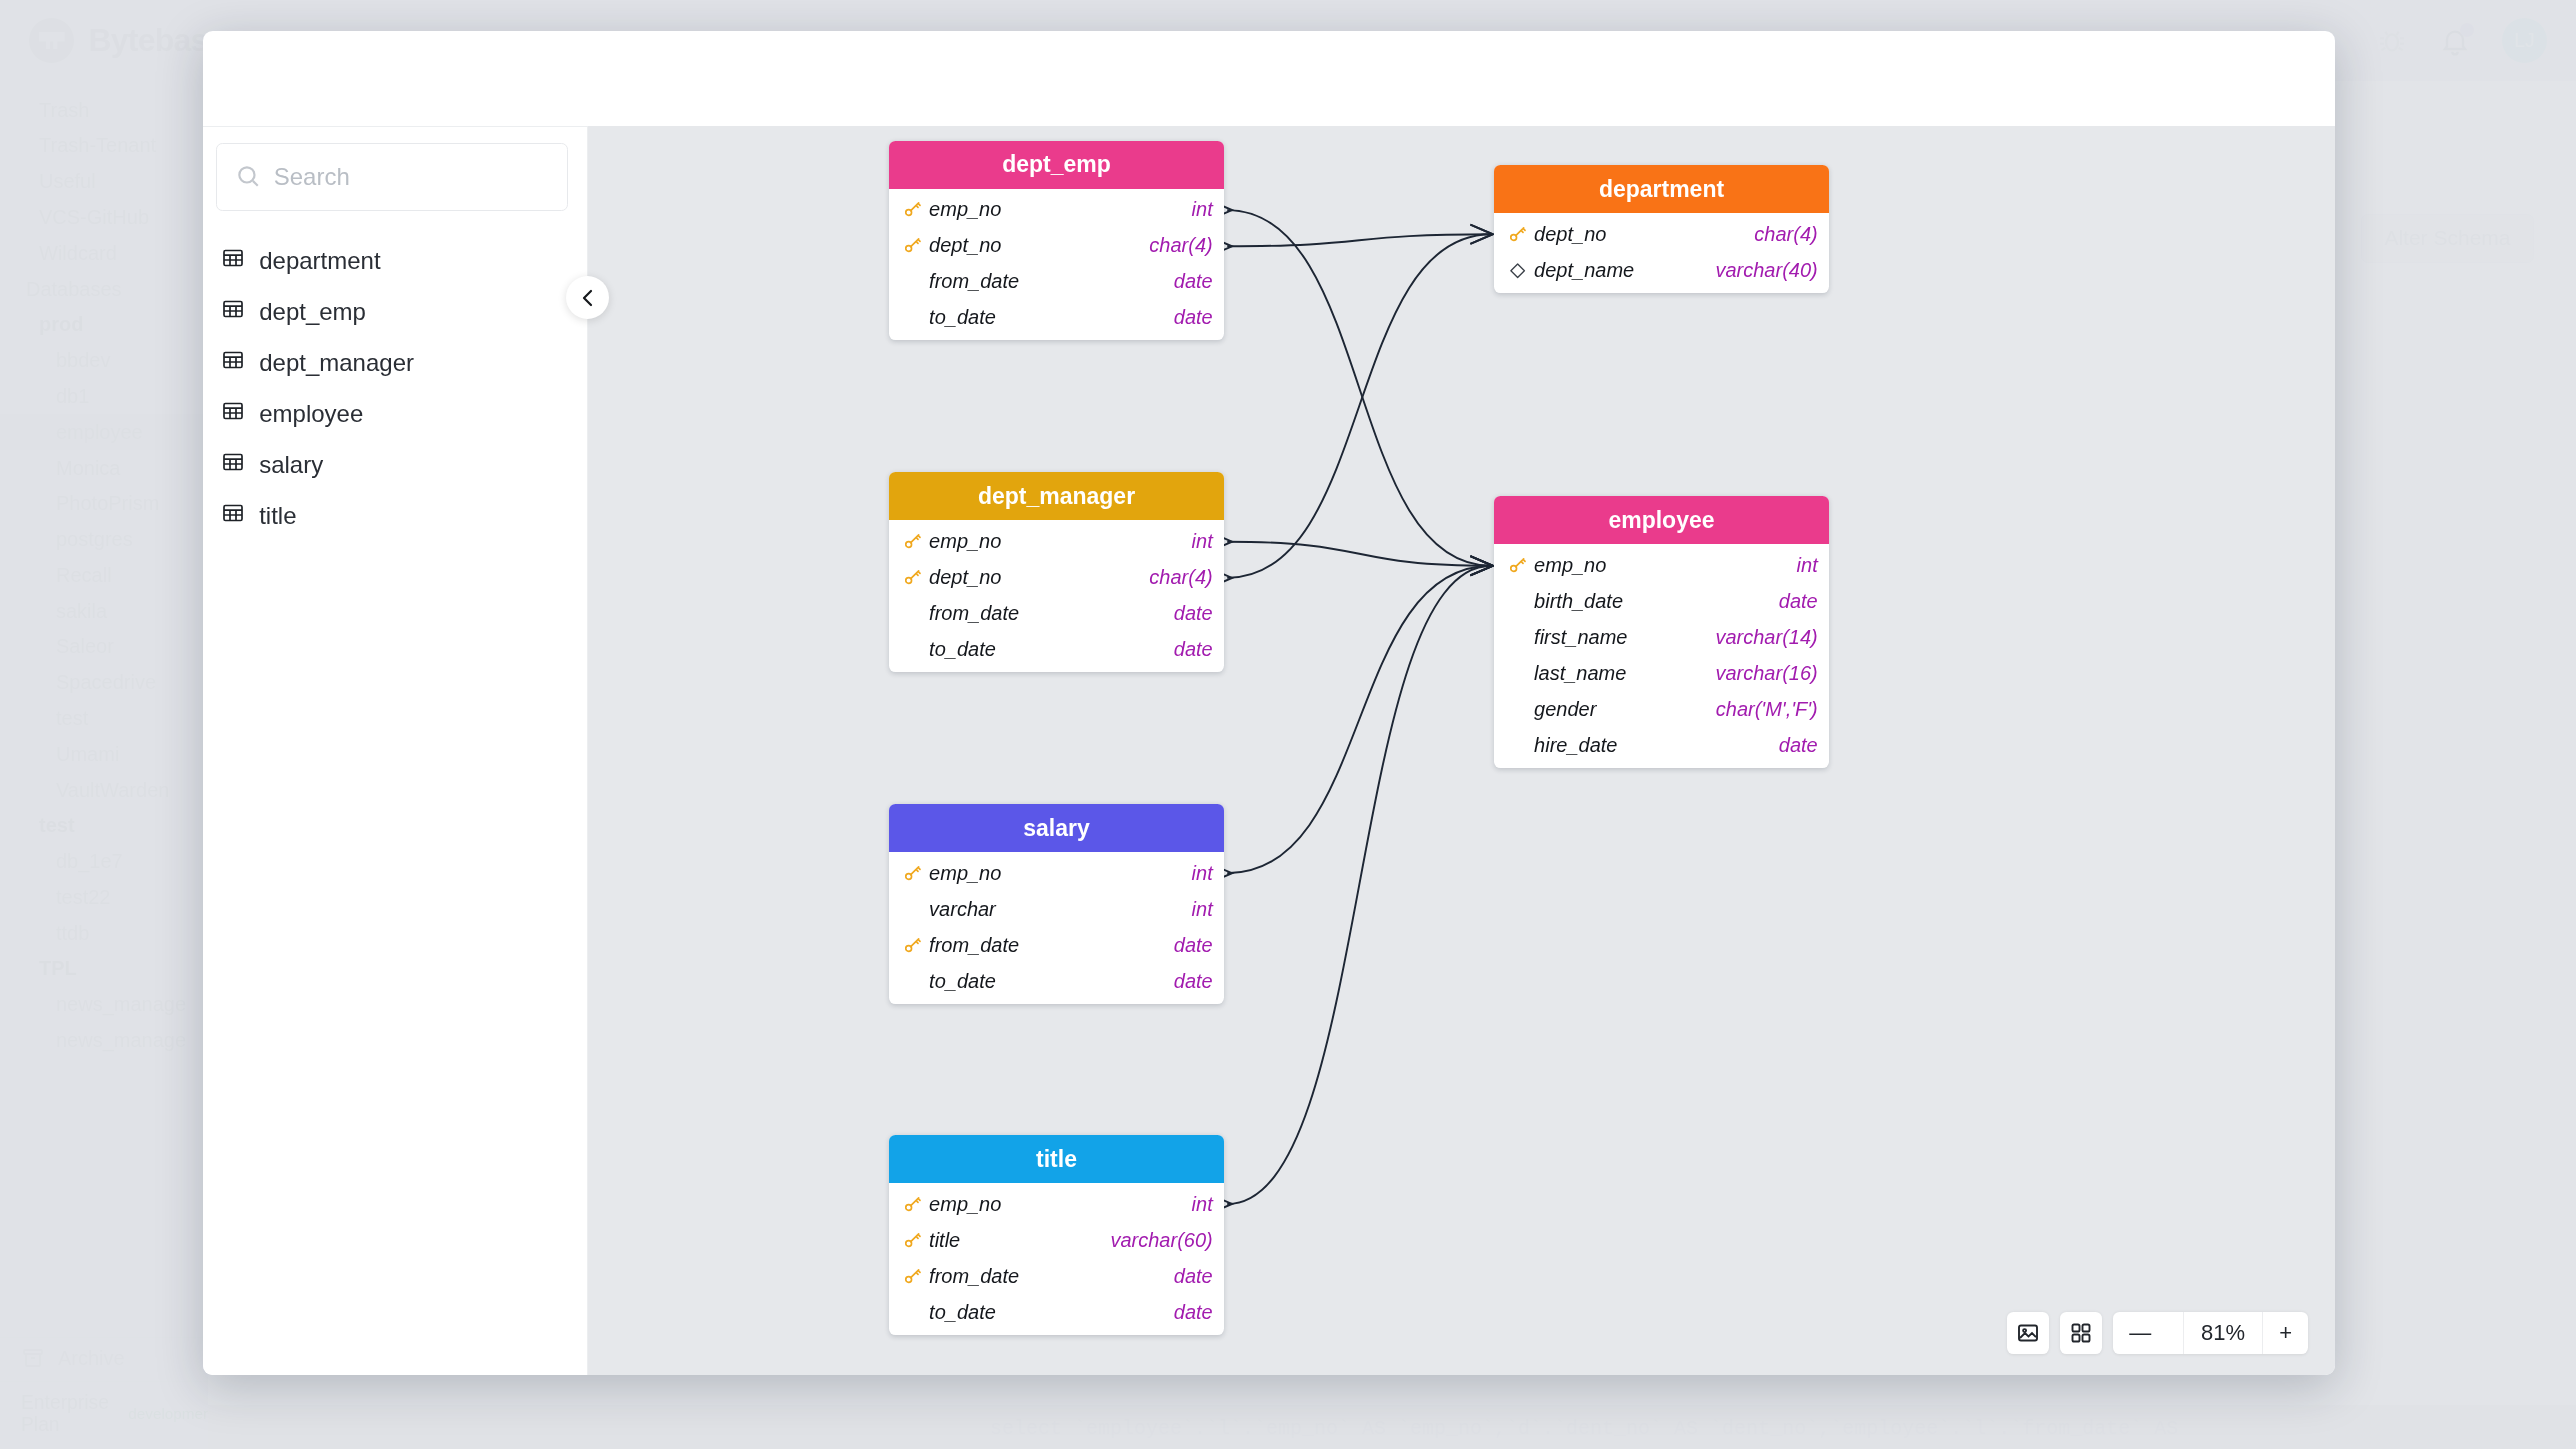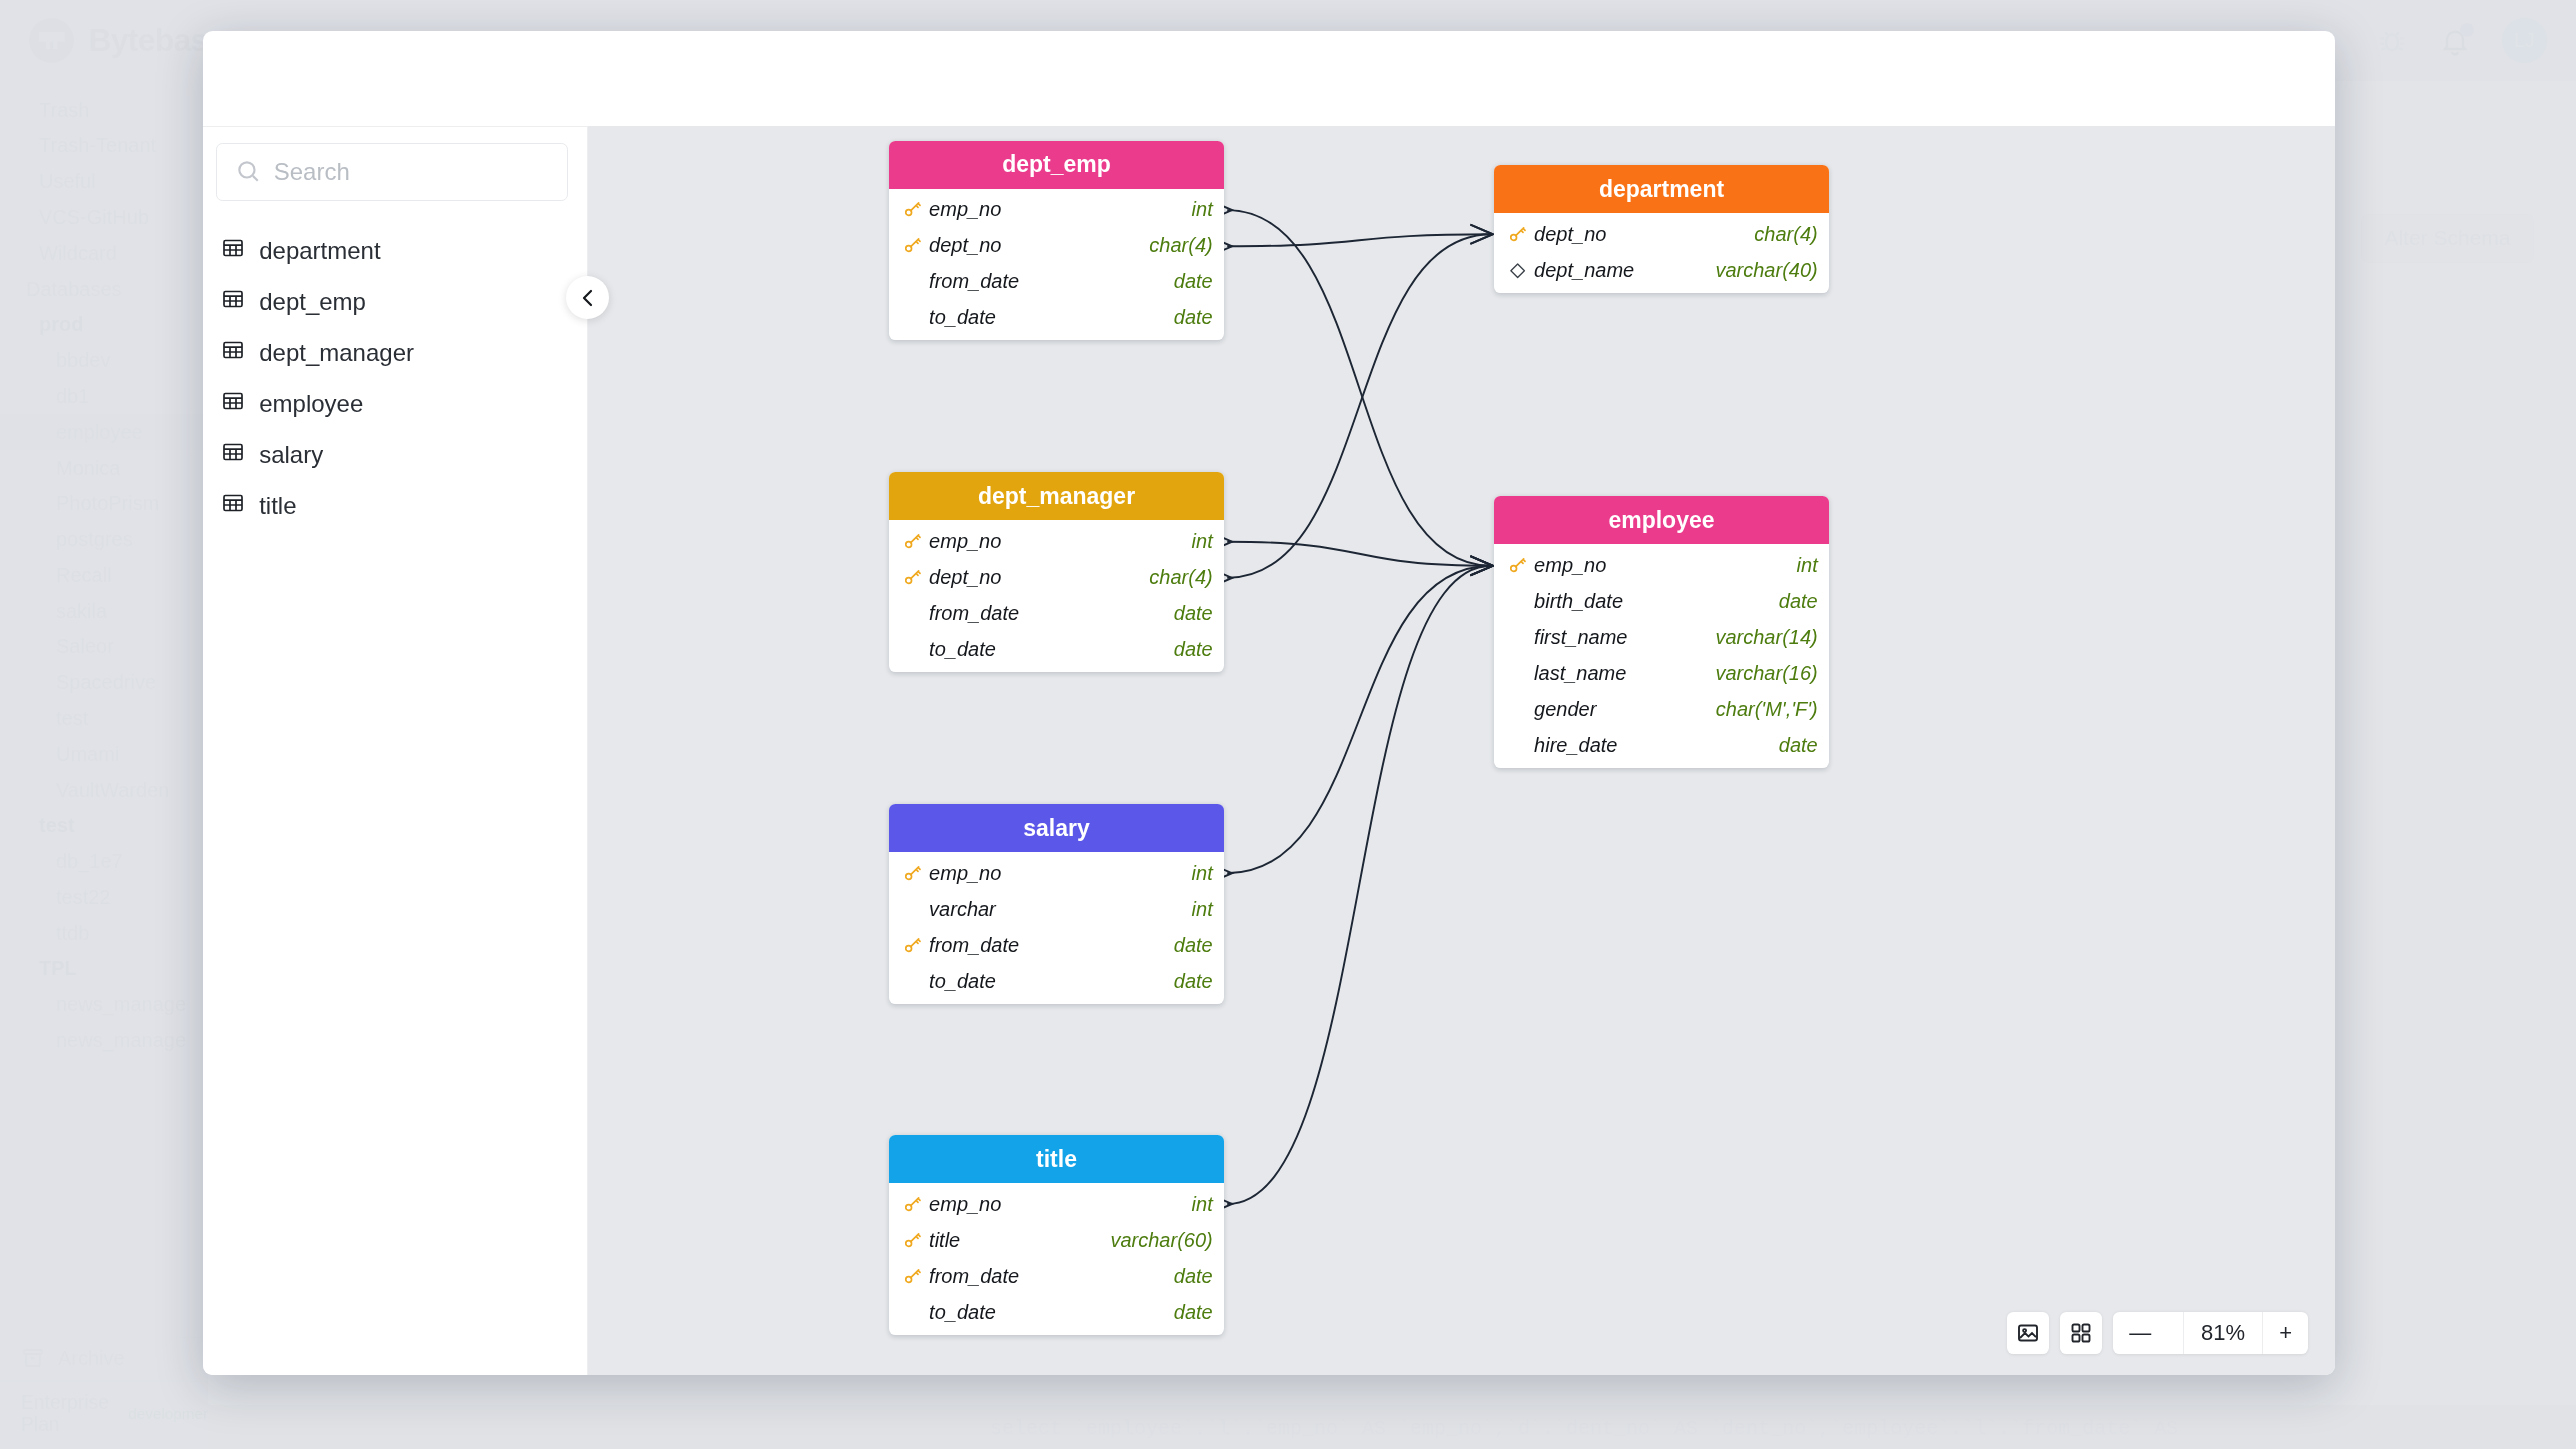--- a/index.html
+++ b/index.html
@@ -145,21 +145,21 @@
   
   .table-panel {
     width: 385px; flex: 0 0 385px;
     border: 0.8px solid #eceef0;
     border-left: 0; border-bottom: 0;
     background: #fff;
     position: relative;
   }
   .search-wrap { padding: 16px 19.3px 4.8px 13px; }
   .search-box {
-    height: 58px; border: 0.8px solid #e7e9ec; border-radius: 6.4px;
+    height: 68px; border: 0.8px solid #e7e9ec; border-radius: 6.4px;
     display: flex; align-items: center; gap: 13px; padding: 0 17.7px;
   }
   .search-icon { color: #c3c7cd; flex: 0 0 auto; }
   .search-input {
     border: 0; outline: 0; font-size: 24px; color: #2b2f36;
     font-family: "Liberation Sans", sans-serif;
     background: transparent; width: 100%;
   }
   .search-input::placeholder { color: #b9bec5; }
   .table-list { padding: 19.3px 0 0 0; }
@@ -204,21 +204,21 @@
   .node-row {
     display: flex; align-items: center;
     height: 36px; padding: 0 11.3px 0 11.3px;
     font-size: 20px;
   }
   .col-icon {
     width: 24px; flex: 0 0 24px; display: flex; align-items: center; justify-content: center;
     margin-right: 4.8px;
   }
   .col-name { color: #14171c; }
-  .col-type { margin-left: auto; color: #4d7c0f; }
+  .col-type { margin-left: auto; color: #a21caf; }
 
   
   .zoom-toolbar {
     position: absolute; right: 27px; bottom: 21px;
     display: flex; align-items: center; gap: 11.3px; z-index: 40;
   }
   .zt-btn {
     width: 42px; height: 42px; border-radius: 6.4px; background: #fff;
     display: flex; align-items: center; justify-content: center;
     color: #22262c;

